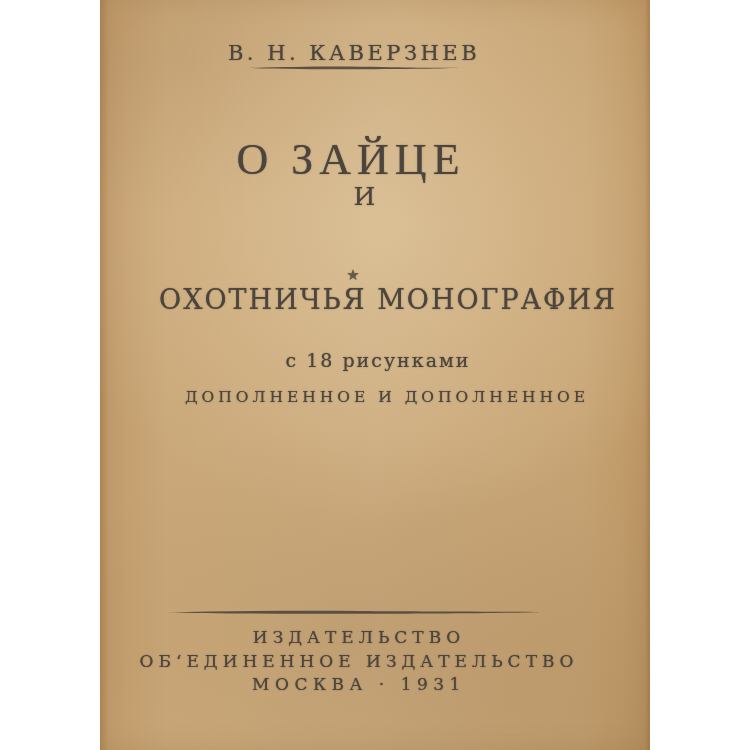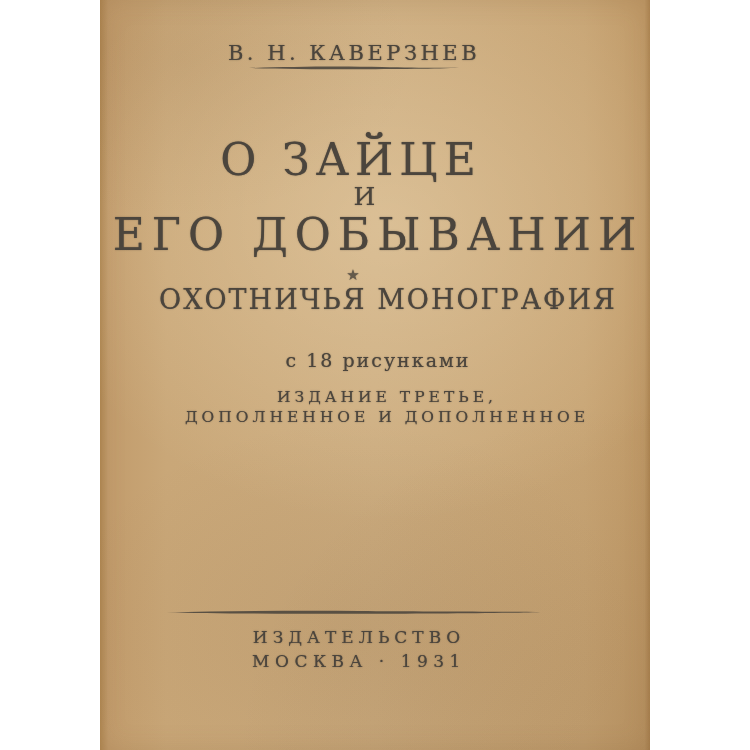--- a/index.html
+++ b/index.html
@@ -45,20 +45,21 @@
   .rule{
     position:absolute;left:50%;
     color:var(--ink);
     opacity:0.88;
   }
   .rule-author{top:65px;transform:translateX(calc(-50% - 21px));}
   .rule-publisher{top:609px;transform:translateX(calc(-50% - 20px));}
   .title-1{
     top:134px;font-size:44px;letter-spacing:6px;
     transform:translateX(-24px);
+    font-family:Liberation Serif, serif;
   }
   .title-2{
     top:182px;font-size:25px;letter-spacing:1px;
     transform:translateX(-10px);
   }
   .title-3{
     top:209px;font-size:44px;letter-spacing:7px;
     transform:translateX(3px);
   }
   .star{
@@ -93,36 +94,35 @@
     <div class="line author">В. Н. КАВЕРЗНЕВ</div>
 
     <svg class="rule rule-author" width="214" height="6" viewBox="0 0 214 6">
       <path fill="currentColor" d="M2 3.1 C 40 1.7, 95 0.9, 135 2.1 C 170 3.1, 198 2.7, 212 2.8 C 175 4.6, 55 4.8, 2 3.1 Z"></path>
     </svg>
 
     <div class="line title-1">О ЗАЙЦЕ</div>
 
     <div class="line title-2">И</div>
 
-    <div class="line title-3">ЕГО ДОБЫВАНИИ</div>
 
     <div class="line star">★</div>
 
     <div class="line subtitle">ОХОТНИЧЬЯ МОНОГРАФИЯ</div>
 
     <div class="line illustrations">с 18 рисунками</div>
 
     <div class="line edition">
-      <div>ИЗДАНИЕ ТРЕТЬЕ,</div>
       <div>ДОПОЛНЕННОЕ И ДОПОЛНЕННОЕ</div>
     </div>
 
     <svg class="rule rule-publisher" width="382" height="7" viewBox="0 0 382 7">
       <path fill="currentColor" d="M2 3.4 C 60 2.2, 130 1.4, 195 2.0 C 250 2.5, 330 2.6, 380 3.0 C 320 5.2, 90 5.4, 2 3.4 Z"></path>
     </svg>
 
     <div class="line publisher">
       <div class="imprint-line-1">ИЗДАТЕЛЬСТВО</div>
+      <div class="imprint-line-2">ОБ‘ЕДИНЕННОЕ ИЗДАТЕЛЬСТВО</div>
       <div class="imprint-line-3">МОСКВА · 1931</div>
     </div>
 
   </div>
 </div>
 
 </body></html>

